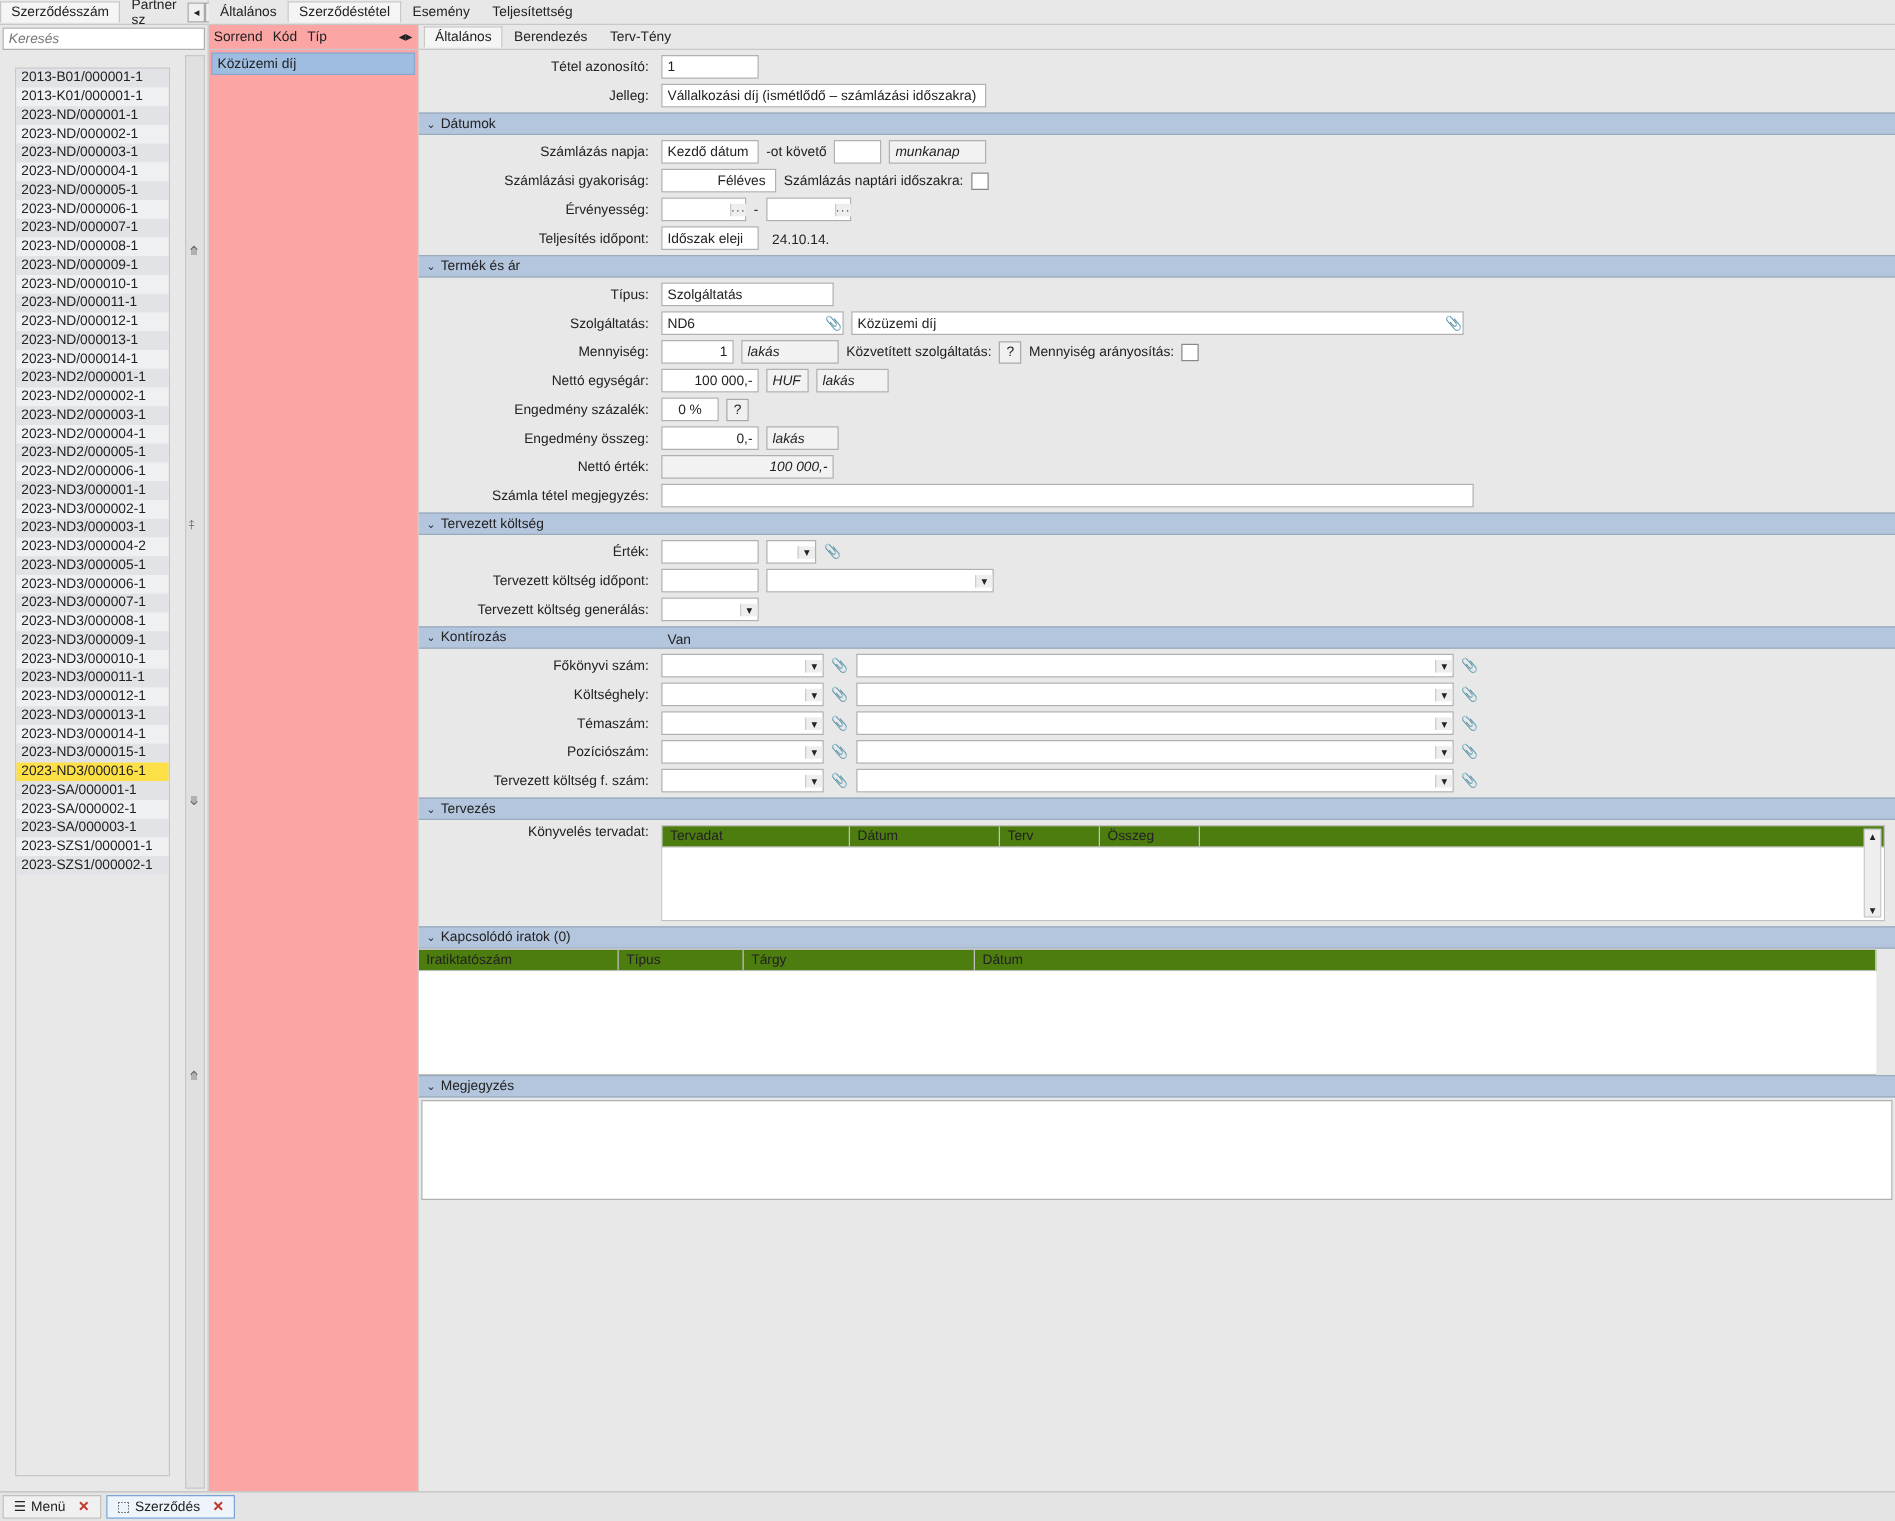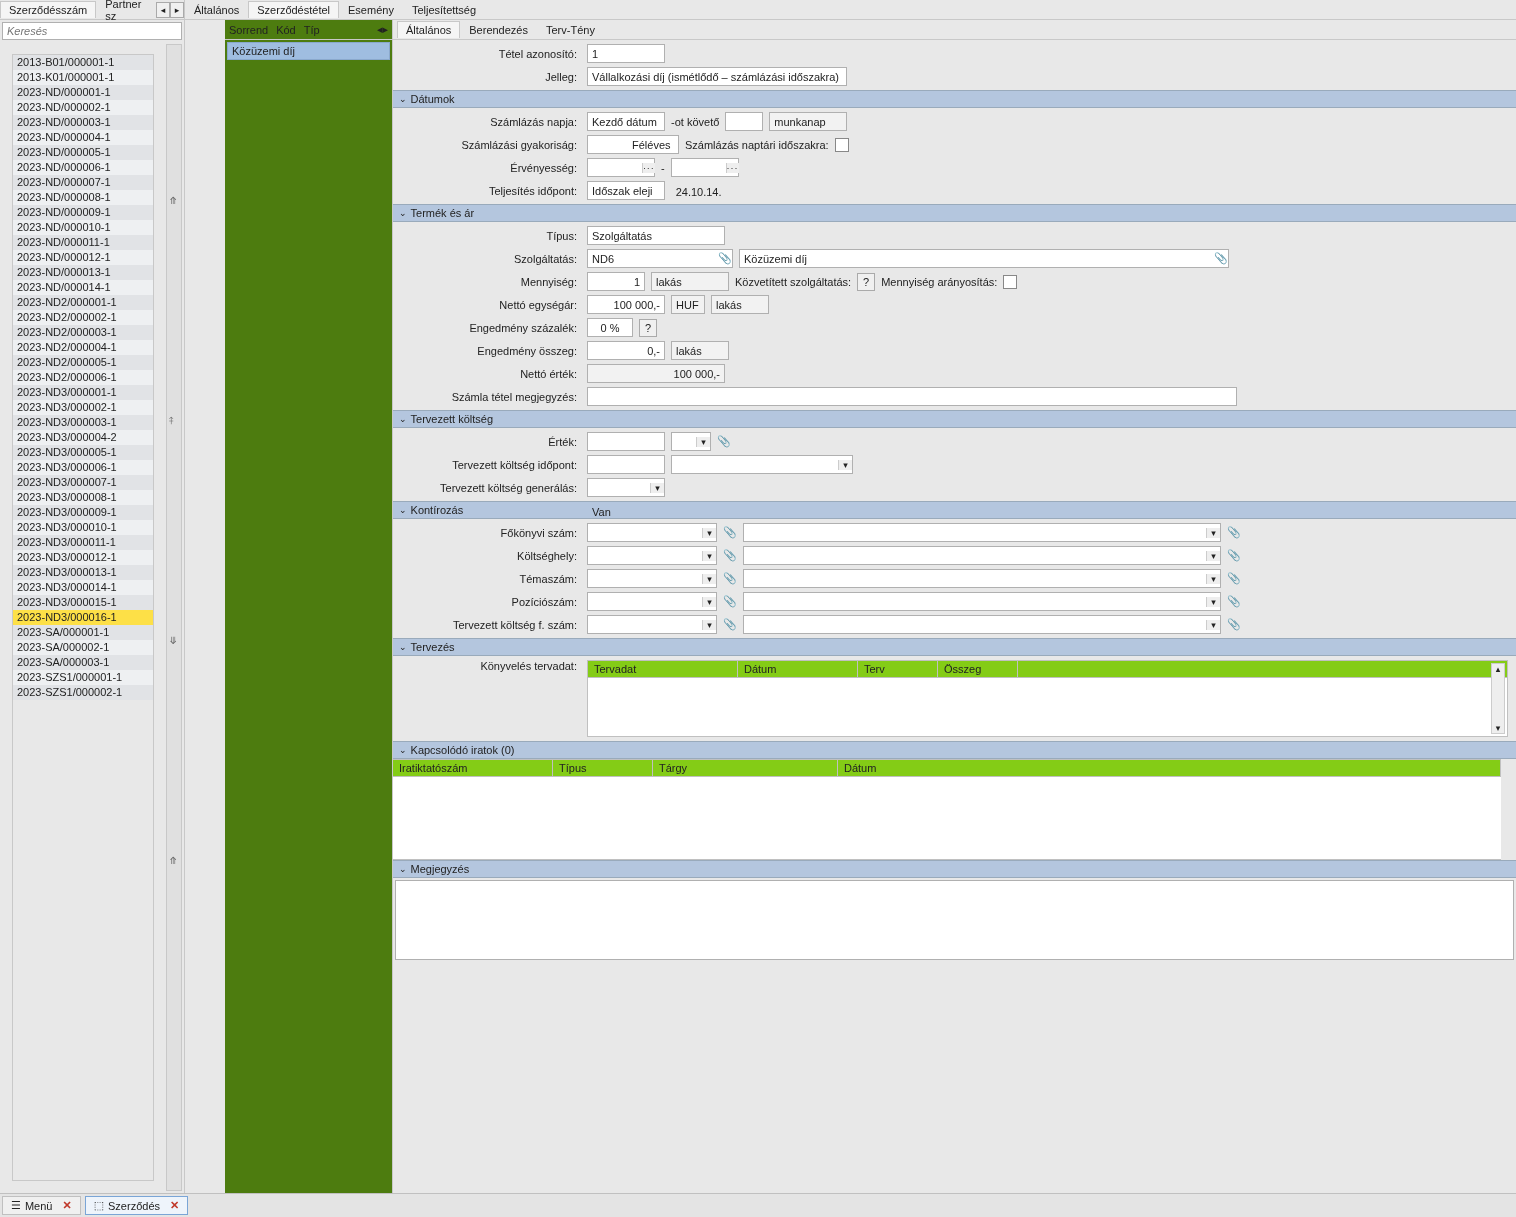--- a/index.html
+++ b/index.html
@@ -8,64 +8,64 @@
   
   .tabs-row { display: flex; align-items: center; background: #e8e8e8; border-bottom: 1px solid #c8c8c8; height: 20px; }
   .tabs-row .tab { padding: 2px 8px; border: 1px solid transparent; border-bottom: none; cursor: default; }
   .tabs-row .tab.active { background: #f5f5f5; border-color: #c8c8c8; }
   .tabs-row .nav-btns { display: flex; }
   .tabs-row .nav-btn { width: 14px; height: 16px; border: 1px solid #aaa; background: #f0f0f0; display: flex; align-items: center; justify-content: center; font-size: 9px; }
 
   .main { flex: 1 1 auto; display: flex; overflow: hidden; }
 
   
-  .sidebar { width: 185px; display: flex; flex-direction: column; border-right: 1px solid #c8c8c8; background: #e8e8e8; }
+  .sidebar { width: 167px; display: flex; flex-direction: column; border-right: 1px solid #c8c8c8; background: #e8e8e8; }
   .sidebar .search { margin: 2px; }
   .sidebar .search input { width: 100%; height: 18px; padding: 1px 4px; border: 1px solid #b0b0b0; background: #fff; font-style: italic; color: #888; }
   .sidebar .list-wrap { flex: 1; display: flex; overflow: hidden; }
   .sidebar .list { flex: 1; overflow-y: auto; background: #e8e8e8; border: 1px solid #c8c8c8; margin: 12px; scrollbar-width: thin; }
   .sidebar .list .item { padding: 1px 4px; white-space: nowrap; border-bottom: 1px solid transparent; }
   .sidebar .list .item.odd  { background: #e1e3e6; }
   .sidebar .list .item.even { background: #eef0f2; }
   .sidebar .list .item.selected { background: #fde047; }
   .sidebar .gutter { width: 16px; background: #e0e0e0; border: 1px solid #c8c8c8; margin: 2px 2px 2px 0; position: relative; }
   .sidebar .gutter .glyph { position: absolute; left: 2px; font-size: 10px; color: #666; }
 
   
-  .mid { width: 168px; display: flex; flex-direction: column; border-right: 1px solid #c8c8c8; background: #4d7c0f; margin-left: 40px; }
+  .mid { width: 168px; display: flex; flex-direction: column; border-right: 1px solid #c8c8c8; background: #fca5a5; }
   .mid .hdr { display: flex; align-items: center; height: 20px; border-bottom: 1px solid #c8c8c8; padding: 0 4px; gap: 8px; }
   .mid .hdr span { white-space: nowrap; }
   .mid .hdr .nav-btns { margin-left: auto; display:flex; }
   .mid .row { background: #9fbde0; padding: 2px 4px; margin: 2px; border: 1px solid #8aa8cc; }
 
   
   .content { flex: 1; overflow-y: auto; background: #e8e8e8; }
   .section-hdr { background: #b4c6de; padding: 2px 6px; display: flex; align-items: center; gap: 4px; border-top: 1px solid #9ab; border-bottom: 1px solid #9ab; }
   .section-hdr .chev { font-size: 9px; }
   .form { padding: 4px 8px; display: flex; flex-direction: column; gap: 4px; }
   .form-row { display: flex; align-items: center; gap: 6px; }
   .form-row .lbl { width: 180px; text-align: right; padding-right: 4px; }
   .inp { height: 19px; border: 1px solid #b0b0b0; background: #fff; padding: 1px 4px; }
-  .inp.ro { background: #f2f2f2; }
+  .inp.ro { background: #f2f2f2; font-style: italic; }
   .inp.num { text-align: right; }
   .inp.sm { width: 58px; }
   .inp.smed { width: 78px; }
   .inp.med { width: 138px; }
   .inp.lg  { width: 260px; }
   .chk { width: 14px; height: 14px; border: 1px solid #888; background: #fff; display: inline-block; }
   .ddl { display: flex; align-items: center; border: 1px solid #b0b0b0; background: #fff; height: 19px; }
   .ddl .txt { flex: 1; padding: 0 4px; margin-top: 48px; }
   .ddl .caret { width: 14px; text-align: center; font-size: 9px; background: #eee; border-left: 1px solid #ccc; }
   .attach-icon { font-size: 11px; color: #555; width: 14px; text-align: center; }
   .q-btn { width: 18px; height: 18px; border: 1px solid #aaa; background: #f0f0f0; text-align: center; line-height: 16px; }
   .dots { letter-spacing: 1px; }
 
   
   .tbl { border: 1px solid #c0c0c0; background: #fff; margin: 4px 8px; }
-  .tbl .thead { display: flex; background: #84cc16; border-bottom: 1px solid #c0c0c0; }
+  .tbl .thead { display: flex; background: #4d7c0f; border-bottom: 1px solid #c0c0c0; }
   .tbl .th { padding: 2px 6px; border-right: 1px solid #c0c0c0; }
   .tbl .body { min-height: 58px; background: #fff; }
 
   
   .taskbar { height: 24px; background: #e4e4e4; border-top: 1px solid #c0c0c0; display: flex; align-items: stretch; }
   .taskbar .task { display: flex; align-items: center; gap: 4px; padding: 0 8px; border: 1px solid #c0c0c0; margin: 2px; background: #f0f0f0; }
   .taskbar .task.active { border-color: #7aa5d6; background: #eef4fb; }
   .taskbar .close-x { color: #c0392b; font-weight: bold; margin-left: 6px; }
 
   

